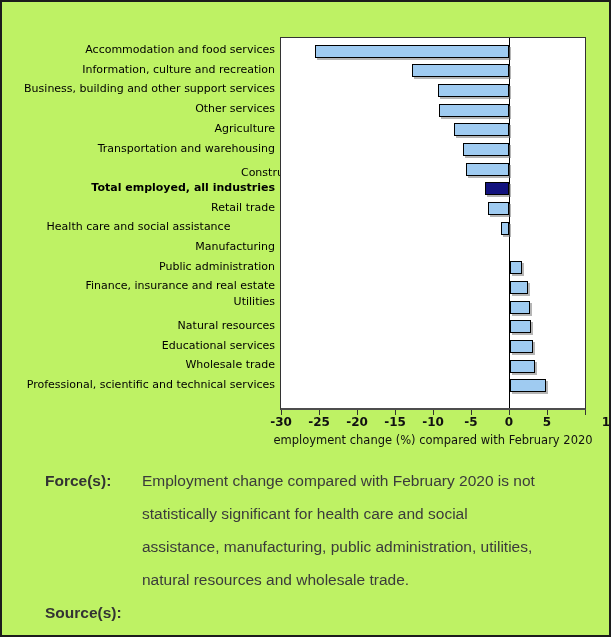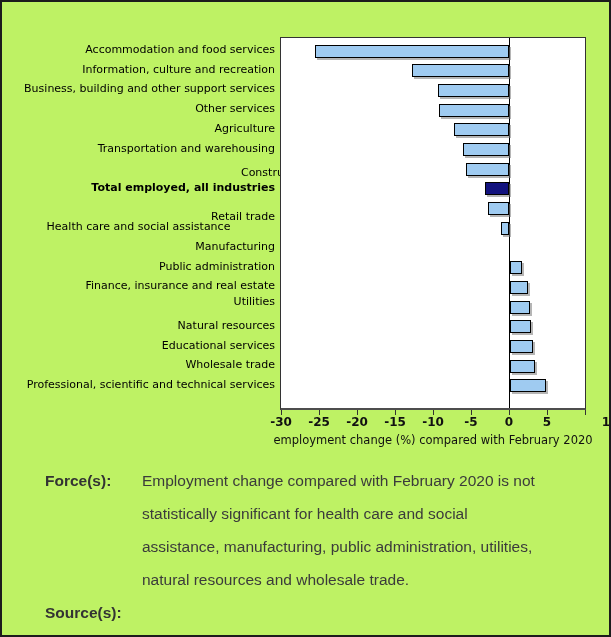--- a/index.html
+++ b/index.html
@@ -49,21 +49,21 @@
   <div class="chart">
     <div id="labels">
         <div class="cat-label" style="top: 41px;">Accommodation and food services</div>
         <div class="cat-label" style="top: 60.7px;">Information, culture and recreation</div>
         <div class="cat-label" style="top: 80.4px;">Business, building and other support services</div>
         <div class="cat-label" style="top: 100.1px;">Other services</div>
         <div class="cat-label" style="top: 119.8px;">Agriculture</div>
         <div class="cat-label" style="top: 139.5px;">Transportation and warehousing</div>
         <div class="cat-label" style="top: 164px; margin-left: 36px;">Construction</div>
         <div class="cat-label emph" style="top: 178.9px;">Total employed, all industries</div>
-        <div class="cat-label" style="top: 208px;">Retail trade</div>
+        <div class="cat-label" style="top: 199px;">Retail trade</div>
         <div class="cat-label" style="top: 218.3px; text-align: center;">Health care and social assistance</div>
         <div class="cat-label" style="top: 238px;">Manufacturing</div>
         <div class="cat-label" style="top: 257.7px;">Public administration</div>
         <div class="cat-label" style="top: 277.4px;">Finance, insurance and real estate</div>
         <div class="cat-label" style="top: 293px;">Utilities</div>
         <div class="cat-label" style="top: 316.8px;">Natural resources</div>
         <div class="cat-label" style="top: 336.5px;">Educational services</div>
         <div class="cat-label" style="top: 356.2px;">Wholesale trade</div>
         <div class="cat-label" style="top: 375.9px;">Professional, scientific and technical services</div>
       </div>

